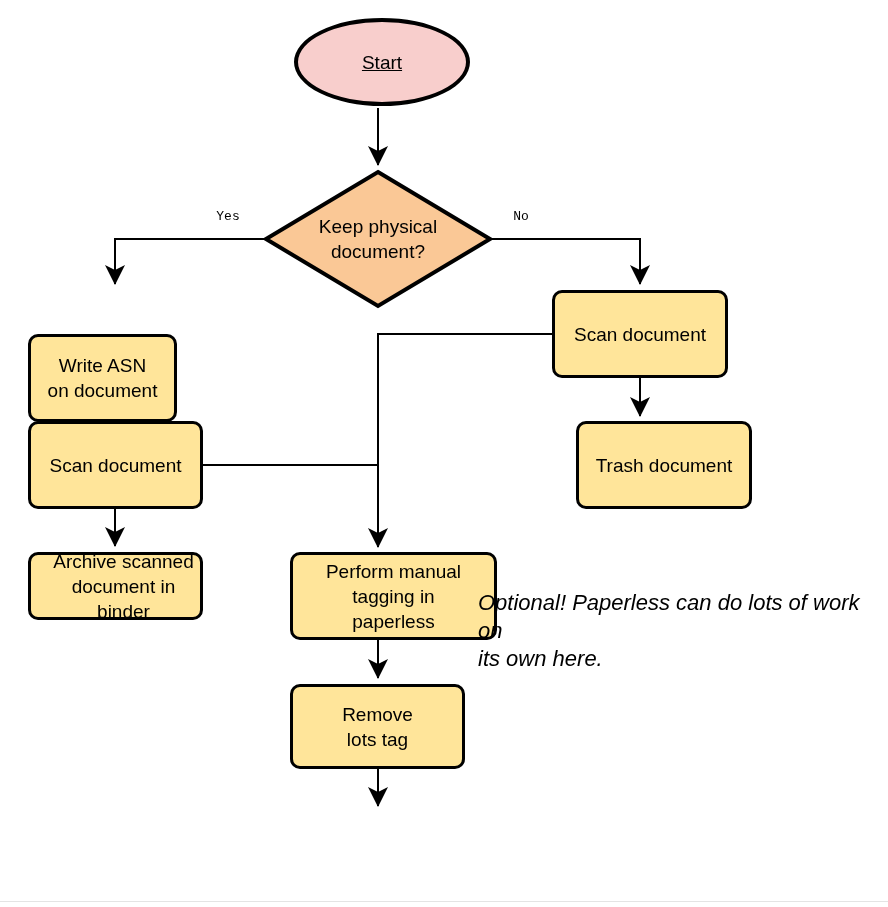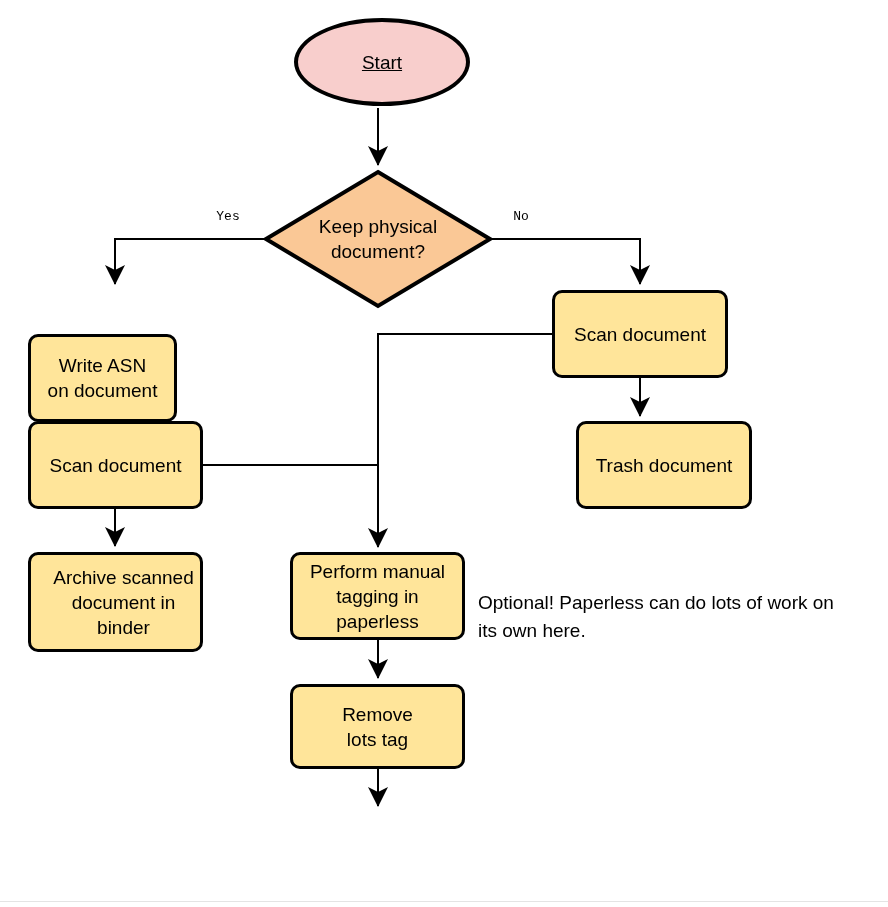--- a/index.html
+++ b/index.html
@@ -42,22 +42,23 @@
     width: 44px;
     text-align: center;
     color: #000000;
     font-family: Liberation Mono, monospace;
   }
   .annotation {
     position: absolute;
     left: 478px;
     top: 589px;
     width: 410px;
-    font-size: 19px;
+    font-size: 22px;
     line-height: 28px;
+    font-style: italic;
     white-space: pre-line;
     color: #000000;
   }
   .bottom-rule {
     position: absolute;
     left: 0;
     top: 901px;
     width: 888px;
     height: 1px;
     background: #E4E4E4;
@@ -93,29 +94,29 @@
 
 
   <div class="node decision-label" style="left:288px; top:176px; width:180px; height:126px;">Keep physical
 document?</div>
 
   <div class="node process" style="left:28px; top:290px; width:149px; height:88px;margin-top:44px;">Write ASN
 on document</div>
 
   <div class="node process" style="left:28px; top:421px; width:175px; height:88px;">Scan document</div>
 
-  <div class="node process" style="left:28px; top:552px; width:175px; height:100px;padding-left:16px;">Archive scanned
+  <div class="node process" style="left:28px; top:552px; width:175px; height:68px;padding-left:16px;">Archive scanned
 document in
 binder</div>
 
   <div class="node process" style="left:552px; top:290px; width:176px; height:88px;">Scan document</div>
 
   <div class="node process" style="left:552px; top:421px; width:176px; height:88px;margin-left:24px;">Trash document</div>
 
-  <div class="node process" style="left:290px; top:552px; width:175px; height:88px;">Perform manual
+  <div class="node process" style="left:290px; top:552px; width:207px; height:88px;">Perform manual
 tagging in
 paperless</div>
 
   <div class="node process" style="left:290px; top:684px; width:175px; height:85px;">Remove
 lots tag</div>
 
   <div class="edge-label" style="left:206px; top:209px;">Yes</div>
 
   <div class="edge-label" style="left:499px; top:209px;">No</div>
 

